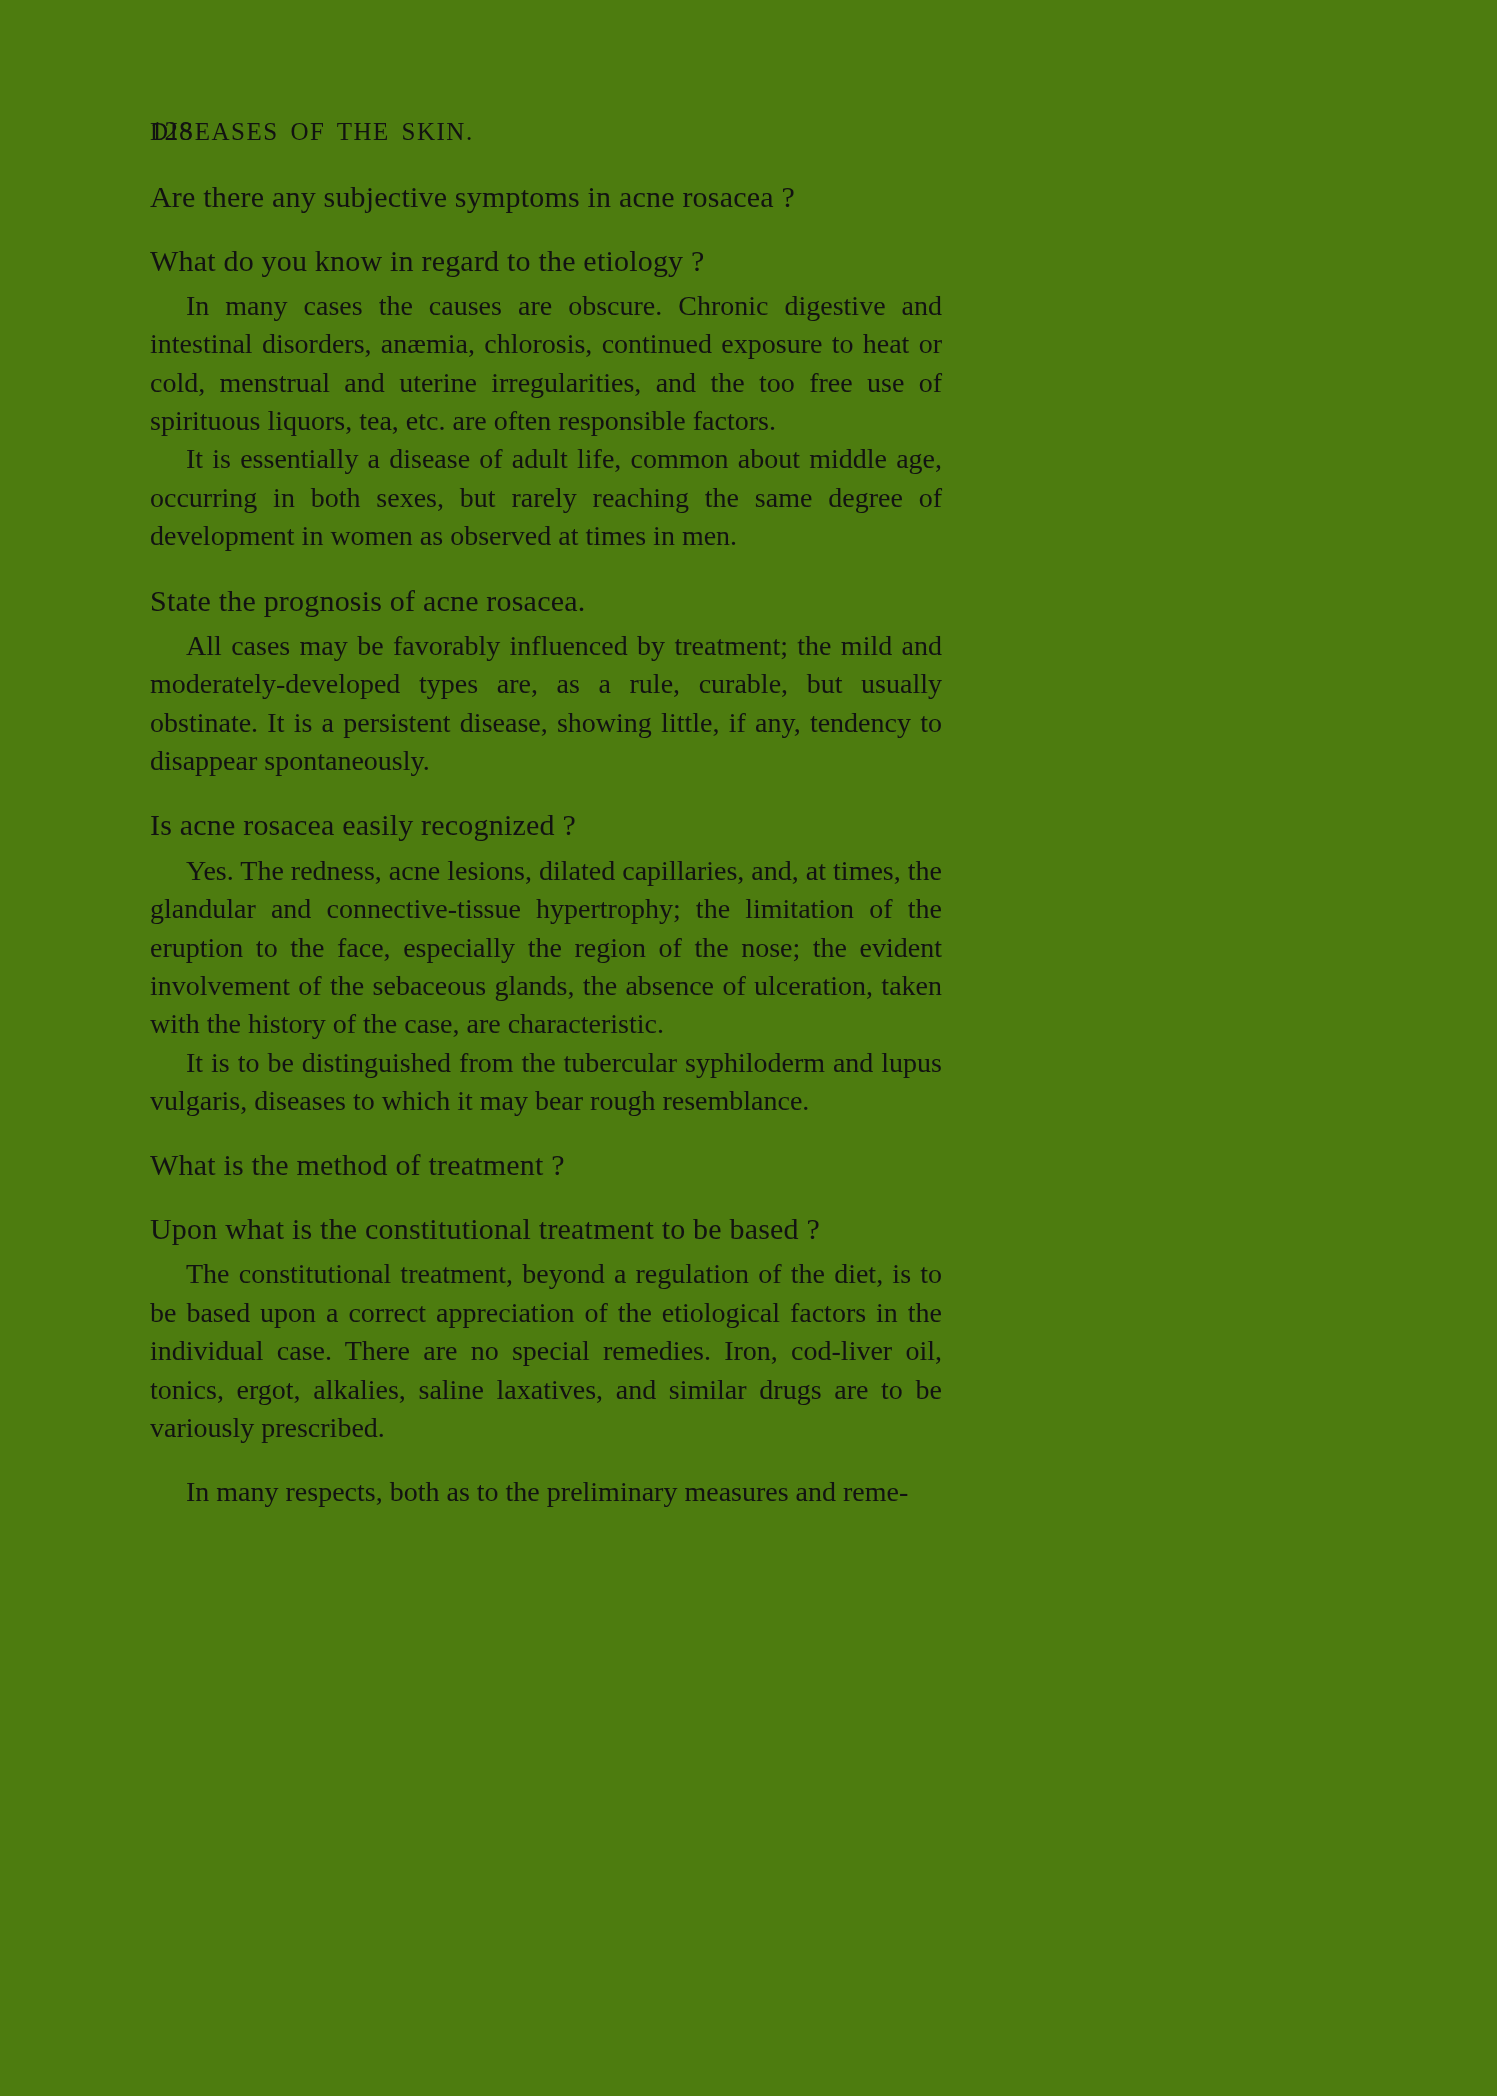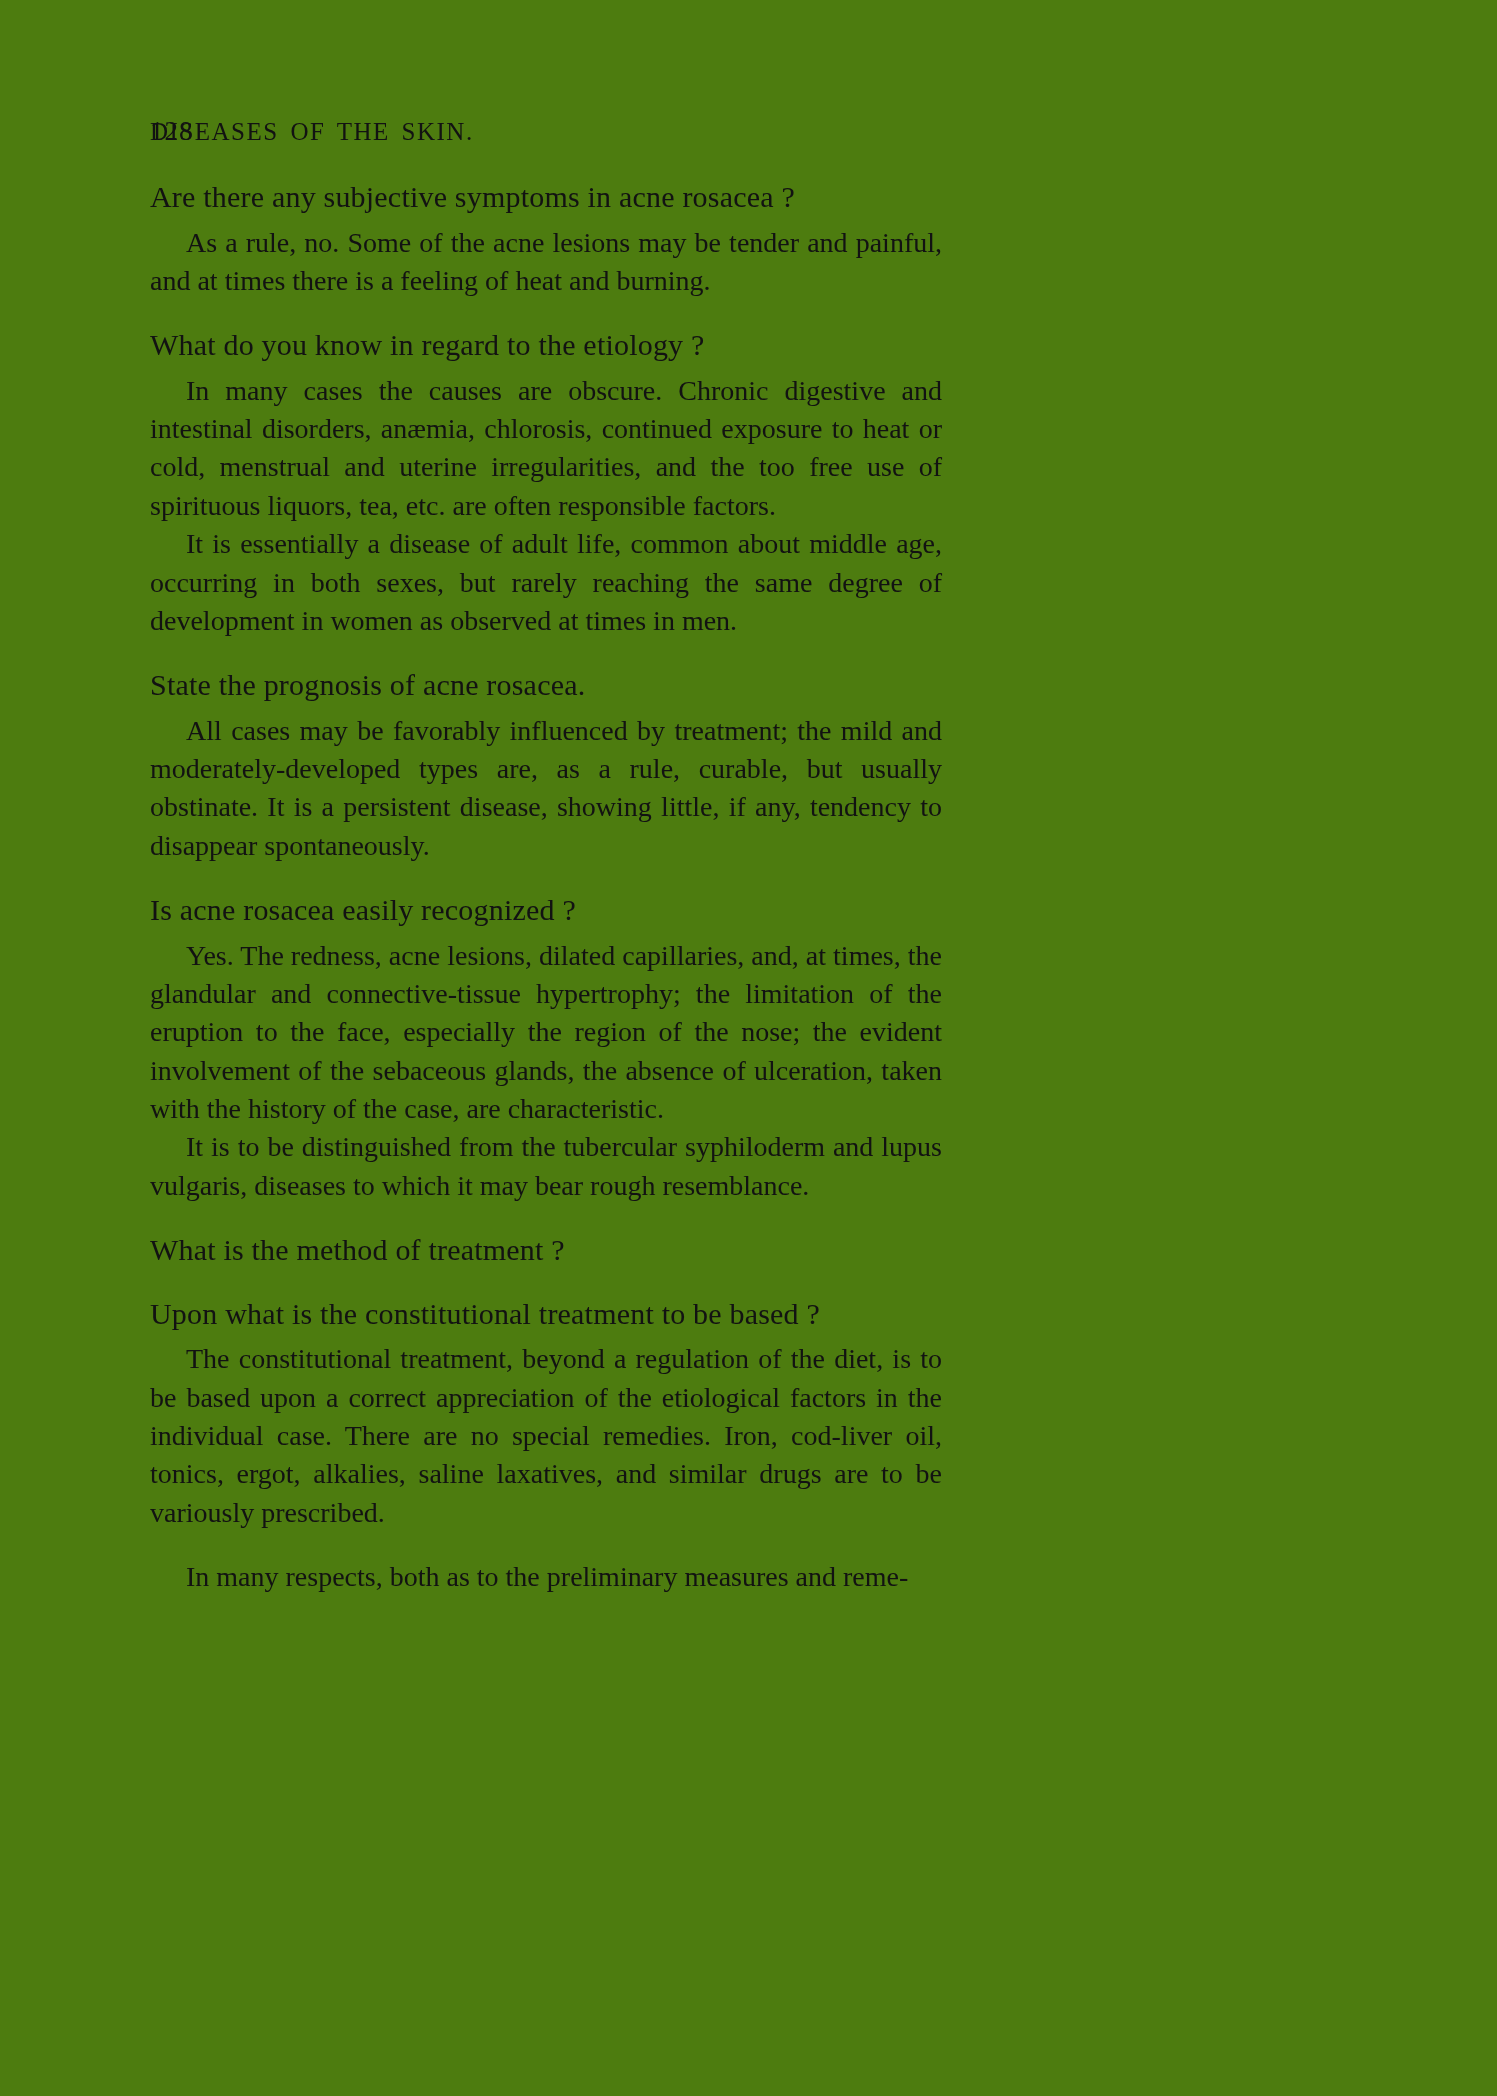--- a/index.html
+++ b/index.html
@@ -74,21 +74,20 @@
 <div class="page">
   <div class="content">
 
     <div class="running-header">
       <span class="page-number">128</span>
       <span class="header-title">DISEASES OF THE SKIN.</span>
     </div>
 
     <div class="section first">
       <h2 class="question">Are there any subjective symptoms in acne rosacea ?</h2>
-      <p class="answer">As a rule, no.  Some of the acne lesions may be tender and painful, and at times there is a feeling of heat and burning.</p>
     </div>
 
     <div class="section">
       <h2 class="question">What do you know in regard to the etiology ?</h2>
       <p class="answer">In many cases the causes are obscure.  Chronic digestive and intestinal disorders, anæmia, chlorosis, continued exposure to heat or cold, menstrual and uterine irregularities, and the too free use of spirituous liquors, tea, etc. are often responsible factors.</p>
       <p class="answer">It is essentially a disease of adult life, common about middle age, occurring in both sexes, but rarely reaching the same degree of development in women as observed at times in men.</p>
     </div>
 
     <div class="section">
       <h2 class="question">State the prognosis of acne rosacea.</h2>

